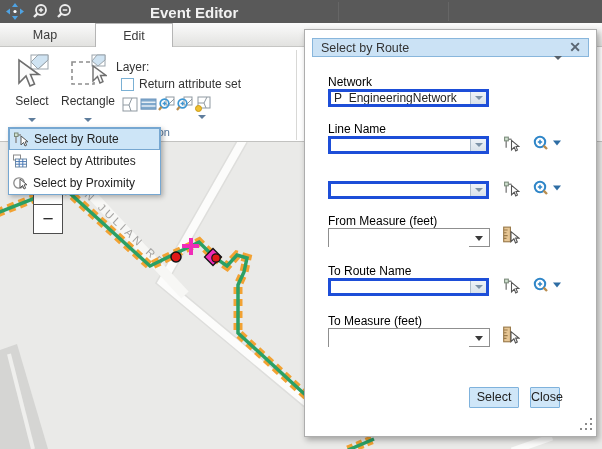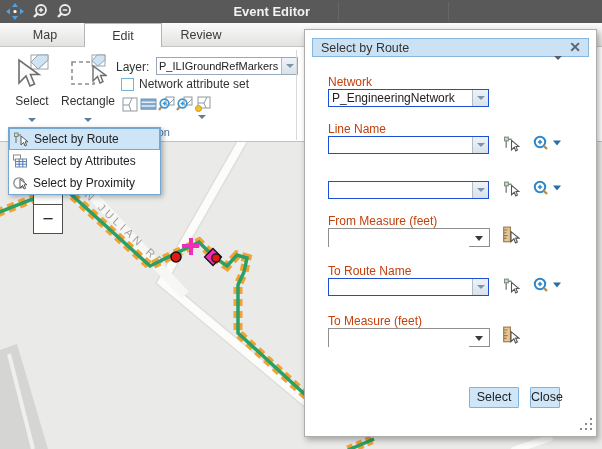--- a/index.html
+++ b/index.html
@@ -3,30 +3,30 @@
 <meta charset="utf-8">
 <style>
   * { margin:0; padding:0; box-sizing:border-box; }
   html,body { width:602px; height:449px; }
   body { font-family:"Liberation Sans", sans-serif; position:relative; overflow:hidden; background:#eaeae8; }
   .abs { position:absolute; }
 
   
   #header { left:0; top:0; width:602px; height:23px; background:#595959; z-index:40; }
   #header .hsep { position:absolute; top:2px; bottom:2px; width:1px; background:rgba(255,255,255,0.08); }
-  #app-title { position:absolute; left:150px; top:4px; width:160px; text-align:right;
-               color:#f2f2f2; font-size:13px; font-weight:bold; }
+  #app-title { position:absolute; left:150px; top:4px; width:160px; text-align:left;
+               color:#f2f2f2; font-size:15px; font-weight:bold; }
   .hicon { position:absolute; top:3px; width:18px; height:17px; cursor:pointer; }
 
   
   #tabbar { left:0; top:23px; width:602px; height:24px; background:linear-gradient(#fbfbfb,#e2e2e0);
             border-bottom:1px solid #c6c6c4; z-index:10; }
   .tab { position:absolute; top:0; height:36px; width:78px; text-align:center; line-height:24px;
          font-size:12.5px; color:#3a3a3a; cursor:pointer; }
-  .tab.active { background:#ffffff; border:1px solid #b5b5b5; border-bottom:none; height:25px; }
+  .tab.active { background:#ffffff; border:1px solid #b5b5b5; border-bottom:none; height:25px;margin-left:11px; }
 
   
   #ribbon { left:0; top:47px; width:602px; height:95px; background:#ffffff; border-bottom:1px solid #c2c2c0; z-index:10; }
   .bigbtn { position:absolute; top:7px; text-align:center; cursor:pointer; }
   .bigbtn .lbl { font-size:12px; color:#333; margin-top:2px; }
   .caret { width:0; height:0; border-left:4px solid transparent; border-right:4px solid transparent;
            border-top:4px solid #5f7d9c; display:inline-block; }
   .bigbtn .caret { margin-top:3px; }
   #layer-label { left:116px; top:13px; font-size:12px; color:#333; }
   #layer-combo { left:156px; top:10px; width:142px; height:18px; border:1px solid #98a8b8; display:flex; }
@@ -56,22 +56,22 @@
 
   
   #panel { left:304px; top:29px; width:293px; height:408px; background:#fff; border:1px solid #adadad;
            box-shadow:2px 3px 6px rgba(0,0,0,0.3); z-index:30; }
   #panel-header { position:absolute; left:7px; top:8px; right:7px; height:19px; background:#cbe2f5;
                   border:1px solid #88b6dc; }
   #panel-title { position:absolute; left:8px; top:2px; font-size:12.5px; color:#333; }
   #panel-collapse { position:absolute; right:26px; top:7px; cursor:pointer; }
   #panel-collapse .caret { border-top-color:#55606b; }
   #panel-close { position:absolute; right:7px; top:0px; font-size:14px; font-weight:bold; color:#5a6673; cursor:pointer; }
-  .flabel { position:absolute; left:23px; font-size:12px; color:#c2410c; }
-  .fcombo { position:absolute; left:23px; width:161px; height:18px; border:1px solid #1d4ed8; display:flex; background:#fff; }
+  .flabel { position:absolute; left:23px; font-size:12px; color:#000000; }
+  .fcombo { position:absolute; left:23px; width:161px; height:18px; border:3px solid #1d4ed8; display:flex; background:#fff; }
   .fcombo input { flex:1; border:none; outline:none; font-size:12px; padding:0 3px; font-family:inherit; color:#222; min-width:0; }
   .mcombo { position:absolute; left:23px; width:162px; height:19px; border:1px solid #8f8f8f; background:#fff; cursor:text; }
   .mcombo .mcaret { position:absolute; right:6px; top:7px; width:0; height:0;
                     border-left:4px solid transparent; border-right:4px solid transparent; border-top:5px solid #3a3a3a; }
   .ticon { position:absolute; cursor:pointer; }
   .pbtn { position:absolute; top:357px; height:21px; background:#cfe6f8; border:1px solid #7fb2dc;
           font-size:12.5px; color:#222; text-align:center; line-height:19px; cursor:pointer; border-radius:1px; }
   #grip { position:absolute; right:4px; bottom:6px; width:12px; height:12px; cursor:nwse-resize; }
   #grip i { position:absolute; width:2px; height:2px; background:#8a8a8a;
             box-shadow:0 0 0 0 #8a8a8a; }
@@ -130,21 +130,20 @@
     <path d="M6.4 10.6 L3 14" stroke="#ededed" stroke-width="2.4"></path>
   </svg>
   <div class="hsep" style="left:338px"></div>
   <div class="hsep" style="left:448px"></div>
   <span id="app-title">Event Editor</span>
 </div>
 
 <div id="tabbar" class="abs">
   <div class="tab" style="left:6px">Map</div>
   <div class="tab active" style="left:84px">Edit</div>
-  <div class="tab" style="left:162px">Review</div>
 </div>
 
 <div id="ribbon" class="abs">
 
   <div class="bigbtn" style="left:8px; width:48px">
     <svg width="36" height="34" viewBox="0 0 36 34">
       <rect x="17" y="1" width="17" height="14" fill="#ffffff" stroke="#9aa4ac"></rect>
       <path d="M17 8 L24 1 M24 15 L34 6" stroke="#9aa4ac" fill="none"></path>
       <path d="M24 1 L34 1 34 6 24 15 17 8 Z" fill="#cfe3f2" stroke="#9aa4ac"></path>
       <path d="M5 6 L5 29 L12 22 L16 32 L20.5 30 L16.5 20.5 L25 20.5 Z" fill="#fbfbfb" stroke="#6e6e6e" stroke-width="1.6"></path>
@@ -158,29 +157,23 @@
       <rect x="3" y="8" width="22" height="22" fill="none" stroke="#8f8f8f" stroke-width="1.6" stroke-dasharray="4 3"></rect>
       <rect x="23" y="1" width="13" height="11" fill="#ffffff" stroke="#9aa4ac"></rect>
       <path d="M28 1 L36 1 36 6 29 12 23 7 Z" fill="#cfe3f2" stroke="#9aa4ac"></path>
       <path d="M24 12 L24 27 L28.5 22.5 L31 29 L34 27.7 L31.5 21.5 L37 21.5 Z" fill="#fbfbfb" stroke="#6e6e6e" stroke-width="1.4"></path>
     </svg>
     <div class="lbl">Rectangle</div>
     <span class="caret"></span>
   </div>
 
   <span id="layer-label" class="abs">Layer:</span>
-  <div id="layer-combo" class="abs">
-    <input value="P_ILIGroundRefMarkers" style="">
-    <div class="combo-btn">
-        <span class="caret"></span>
-      </div>
-  </div>
 
   <div id="attr-checkbox" class="abs"></div>
-  <span id="attr-label" class="abs">Network attribute set</span>
+  <span id="attr-label" class="abs">Return attribute set</span>
 
   <svg class="smallicon" style="left:122px" viewBox="0 0 17 17">
     <rect x="1" y="2" width="14" height="13" fill="#fff" stroke="#8f99a1"></rect>
     <path d="M1 9 L7 9 L10 2 M7 9 L9 15" stroke="#8f99a1" fill="none"></path>
   </svg>
   <svg class="smallicon" style="left:140px" viewBox="0 0 17 17">
     <g fill="#7fa8cc">
       <rect x="1" y="3" width="15" height="2.6"></rect>
         <rect x="1" y="6.8" width="15" height="2.6"></rect>
       <rect x="1" y="10.6" width="15" height="2.6"></rect>

